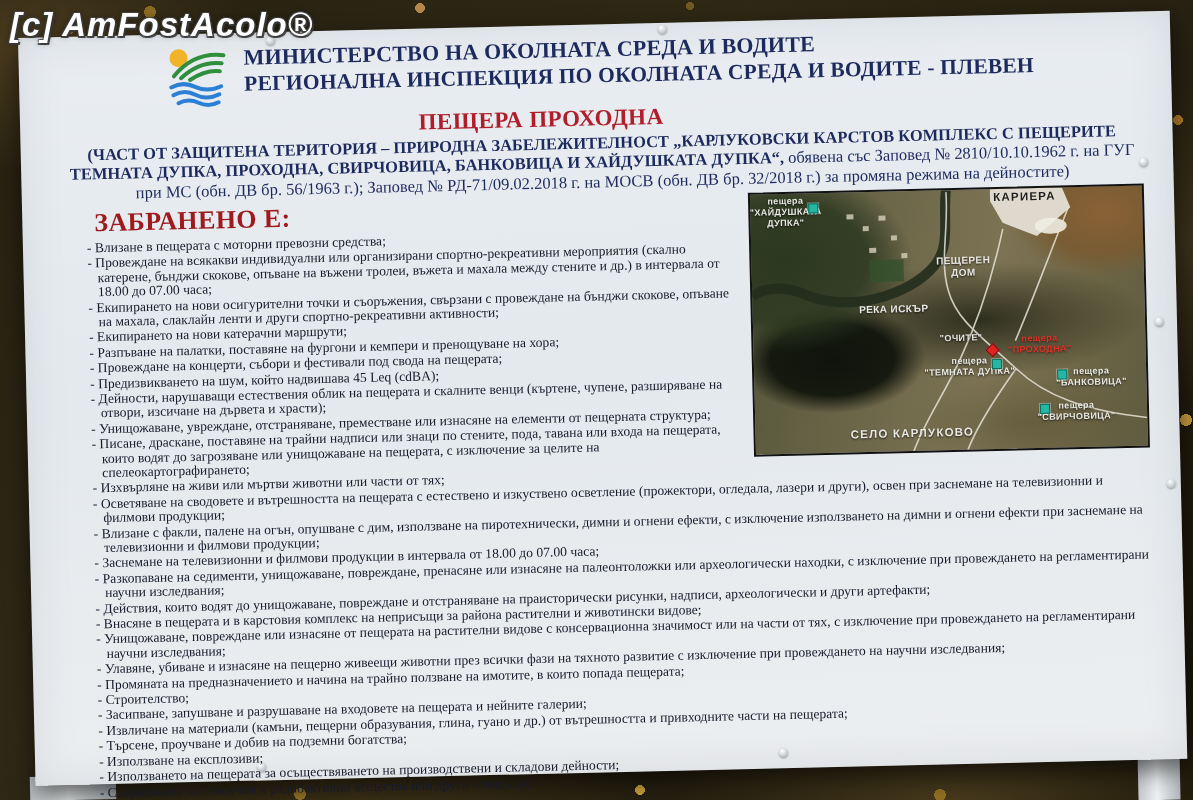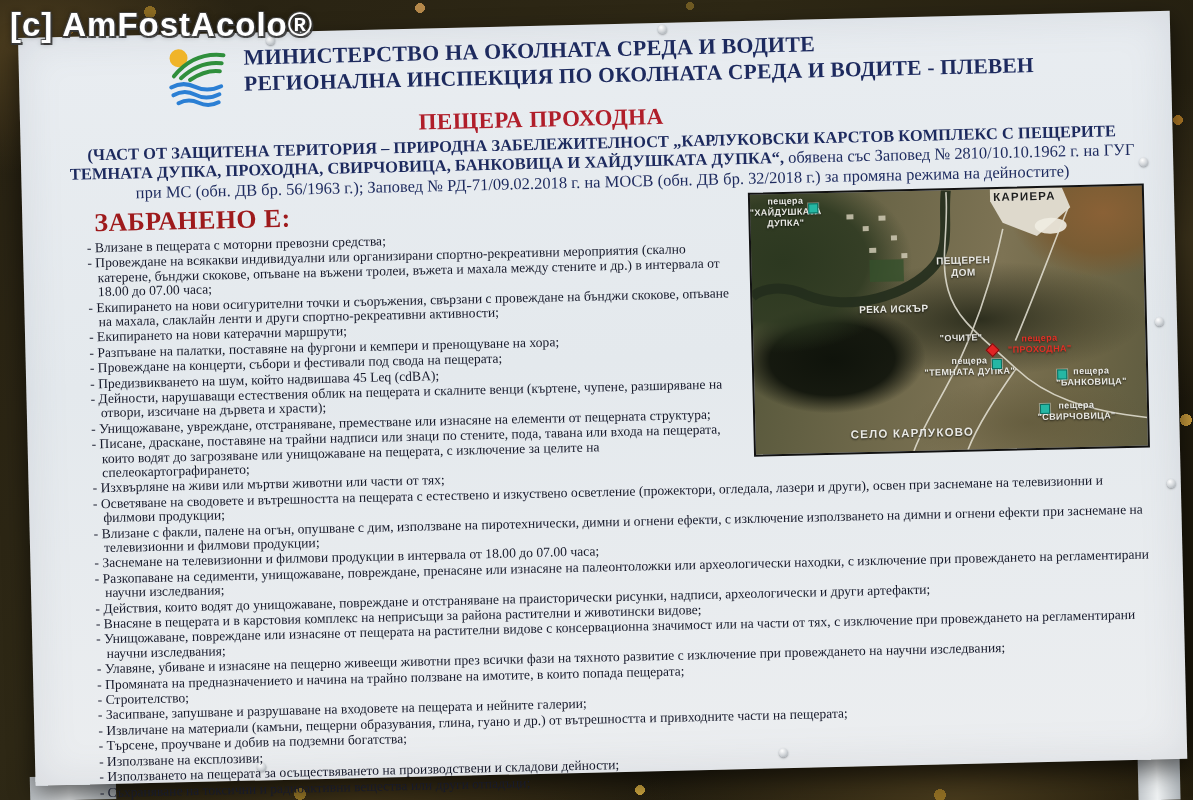--- a/index.html
+++ b/index.html
@@ -90,20 +90,21 @@
 
   .warning{clear:both;text-align:center;color:#bf1722;font-weight:bold;font-size:22px;
     margin-top:9px;letter-spacing:.2px;}
 
   .watermark{
     position:absolute;left:10px;top:6px;z-index:50;
     font-family:"Liberation Sans", sans-serif;font-weight:bold;font-size:33px;letter-spacing:1px;
     color:#ffffff;
     text-shadow:2px 2px 0 rgba(55,55,55,.9),-1px -1px 0 rgba(70,70,70,.7),
                 1px -1px 0 rgba(70,70,70,.7),-1px 2px 0 rgba(55,55,55,.8),0 0 6px rgba(0,0,0,.45);
+    font-style:italic;
   }
 </style>
 </head>
 <body>
 
 <div class="scene">
 
   <div class="post left"></div>
   <div class="post right"></div>
 

